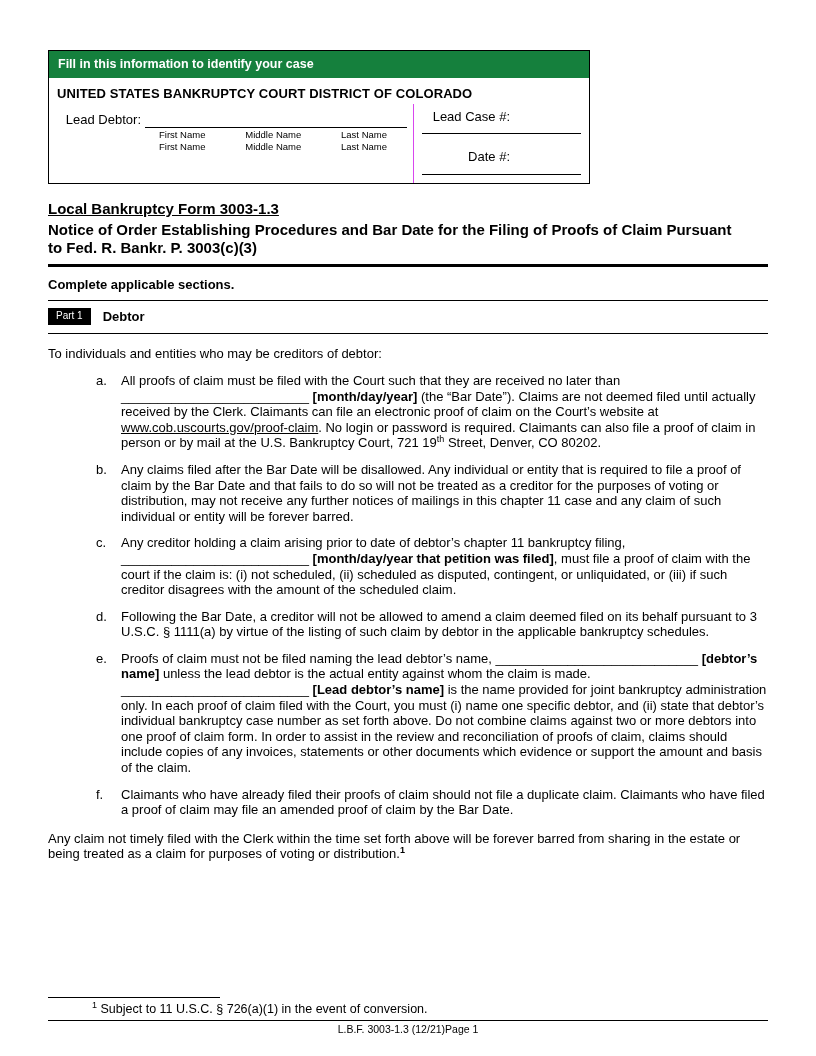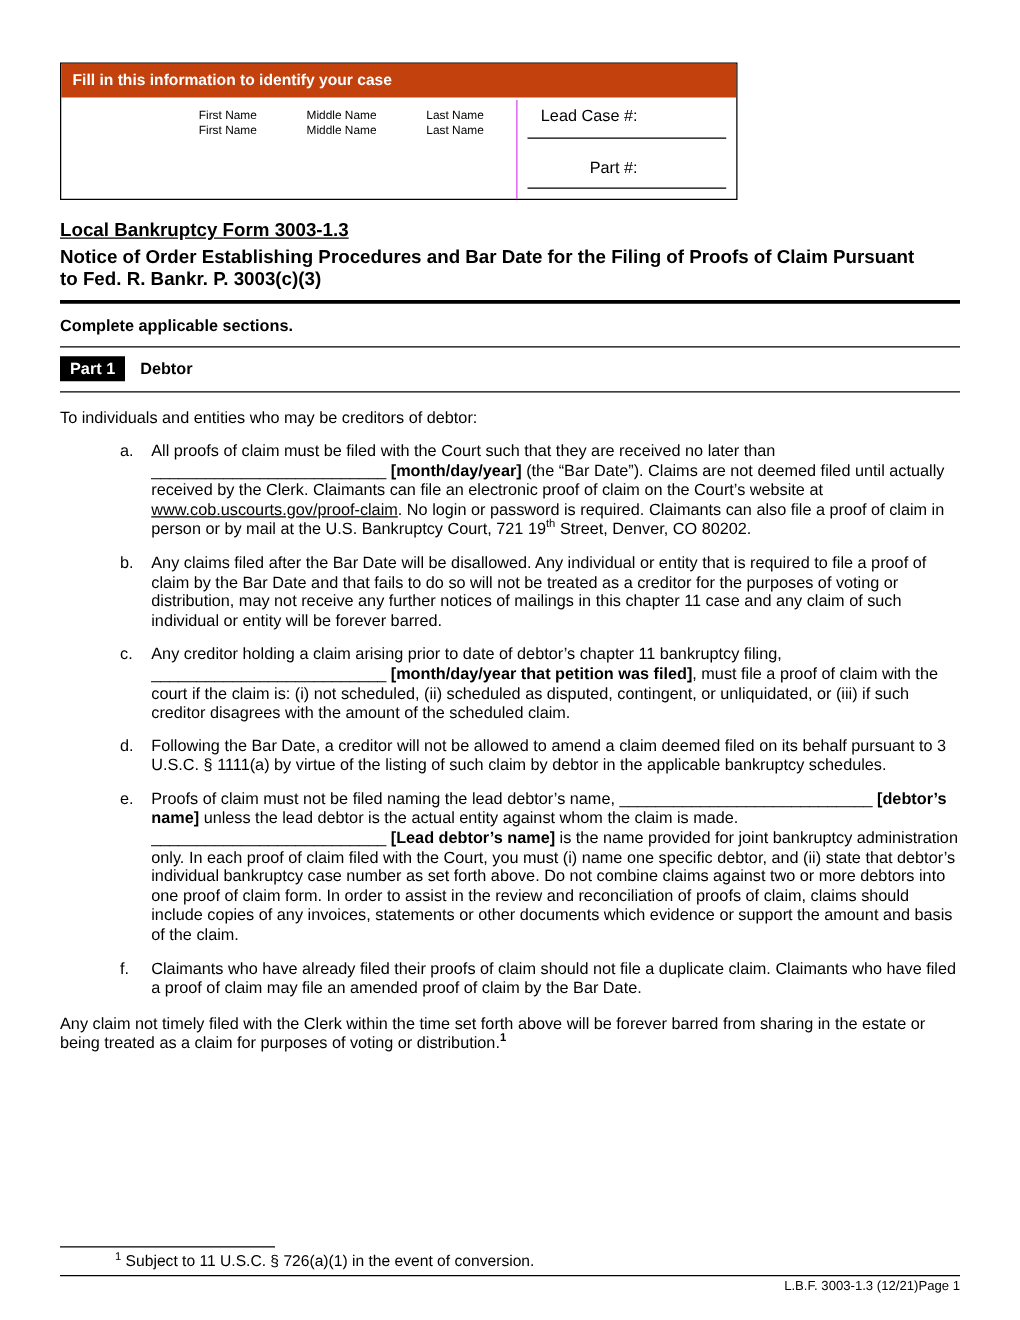--- a/index.html
+++ b/index.html
@@ -10,21 +10,21 @@
     background: #ffffff;
     box-sizing: border-box;
     padding: 50px 48px 20px 48px;
     display: flex; flex-direction: column;
     font-family: "Liberation Sans", sans-serif;
     font-size: 13px; color: #000; line-height: 1.2;
   }
 
   
   .header-box { width: 540px; border: 1px solid #000; }
-  .banner { background: #c2410c; color: #fff; font-weight: bold; font-size: 12.5px; padding: 6px 9px; }
+  .banner { background: #15803d; color: #fff; font-weight: bold; font-size: 12.5px; padding: 6px 9px; }
   .court-title { font-weight: bold; font-size: 13px; padding: 8px 8px 0 8px; letter-spacing: 0.1px; }
   .cols { display: flex; margin-top: 2px; }
   .col-left { flex: 1; padding: 6px 6px 8px 10px; }
   .col-right { width: 176px; border-left: 1px solid #d946ef; padding: 0 8px 8px 8px; box-sizing: border-box; }
 
   .name-row { display: flex; align-items: flex-end; }
   .lbl { width: 82px; text-align: right; padding-right: 4px; white-space: nowrap; }
   .field { flex: 1; border-bottom: 1px solid #000; height: 17px; }
   .sublabels { display: flex; justify-content: space-between; margin-left: 86px; padding: 1px 20px 0 14px; font-size: 9.5px; color: #000; }
   .row2 { margin-top: 11px; }
@@ -36,67 +36,72 @@
 
   
   .title-block { margin-top: 16px; }
   .form-title { font-size: 15px; font-weight: bold; text-decoration: underline; }
   .notice-title { font-size: 15px; font-weight: bold; margin-top: 3px; width: 700px; }
   .thick-rule { border-top: 3px solid #000; margin-top: 7px; }
   .instructions { font-weight: bold; margin-top: 10px; }
   .thin-rule { border-top: 1px solid #000; margin-top: 8px; }
 
   .part-row { display: flex; align-items: center; margin-top: 7px; }
-  .part-badge { background: #000; color: #fff; font-weight: bold; padding: 2px 8px 3px 8px; font-size: 13px; }
+  .part-badge { background: #000; color: #fff; font-weight: normal; padding: 2px 8px 3px 8px; font-size: 10px; }
   .part-title { font-weight: bold; margin-left: 12px; }
 
   
   .para { margin-top: 12px; }
   .list { margin-left: 48px; }
   .li { display: flex; margin-top: 11px; }
   .li-m { width: 25px; flex: 0 0 25px; }
   .li-t { flex: 1; }
   .closing { margin-top: 13px; }
 
   sup { font-size: 9px; line-height: 0; vertical-align: super; }
 
   
   .bottom { margin-top: auto; }
   .footnote-sep { width: 172px; border-top: 1px solid #000; }
   .footnote { font-size: 12.5px; margin-top: 4px; margin-left: 44px; }
   .footer-rule { border-top: 1px solid #000; margin-top: 3px; }
-  .footer-row { display: flex; justify-content: flex-end; font-size: 10.5px; padding-top: 2px; }
+  .footer-row { display: flex; justify-content: center; font-size: 10.5px; padding-top: 2px; }
 </style>
 </head>
 <body>
 
 <div class="page">
 
   <div class="header-box">
     <div class="banner">Fill in this information to identify your case</div>
+    <div class="court-title">UNITED STATES BANKRUPTCY COURT DISTRICT OF COLORADO</div>
     <div class="cols">
       <div class="col-left">
+        <div class="name-row">
+          <span class="lbl">Lead Debtor:</span>
+          <span class="field"></span>
+        </div>
         <div class="sublabels">
           <span>First Name</span>
           <span>Middle Name</span>
           <span>Last Name</span>
         </div>
         <div class="sublabels">
           <span>First Name</span>
           <span>Middle Name</span>
           <span>Last Name</span>
         </div>
       </div>
       <div class="col-right">
         <div class="case-row">
           <div class="case-lbl">Lead Case #:</div>
           <div class="case-field"></div>
         </div>
         <div class="case-row">
-          <div class="case-lbl">Part #:</div>
+          <div class="case-lbl">Date #:</div>
           <div class="case-field"></div>
         </div>
       </div>
     </div>
   </div>
 
   <div class="title-block">
     <div class="form-title">Local Bankruptcy Form 3003-1.3</div>
     <div class="notice-title">Notice of Order Establishing Procedures and Bar Date for the Filing of Proofs of Claim Pursuant to Fed. R. Bankr. P. 3003(c)(3)</div>
   </div>

